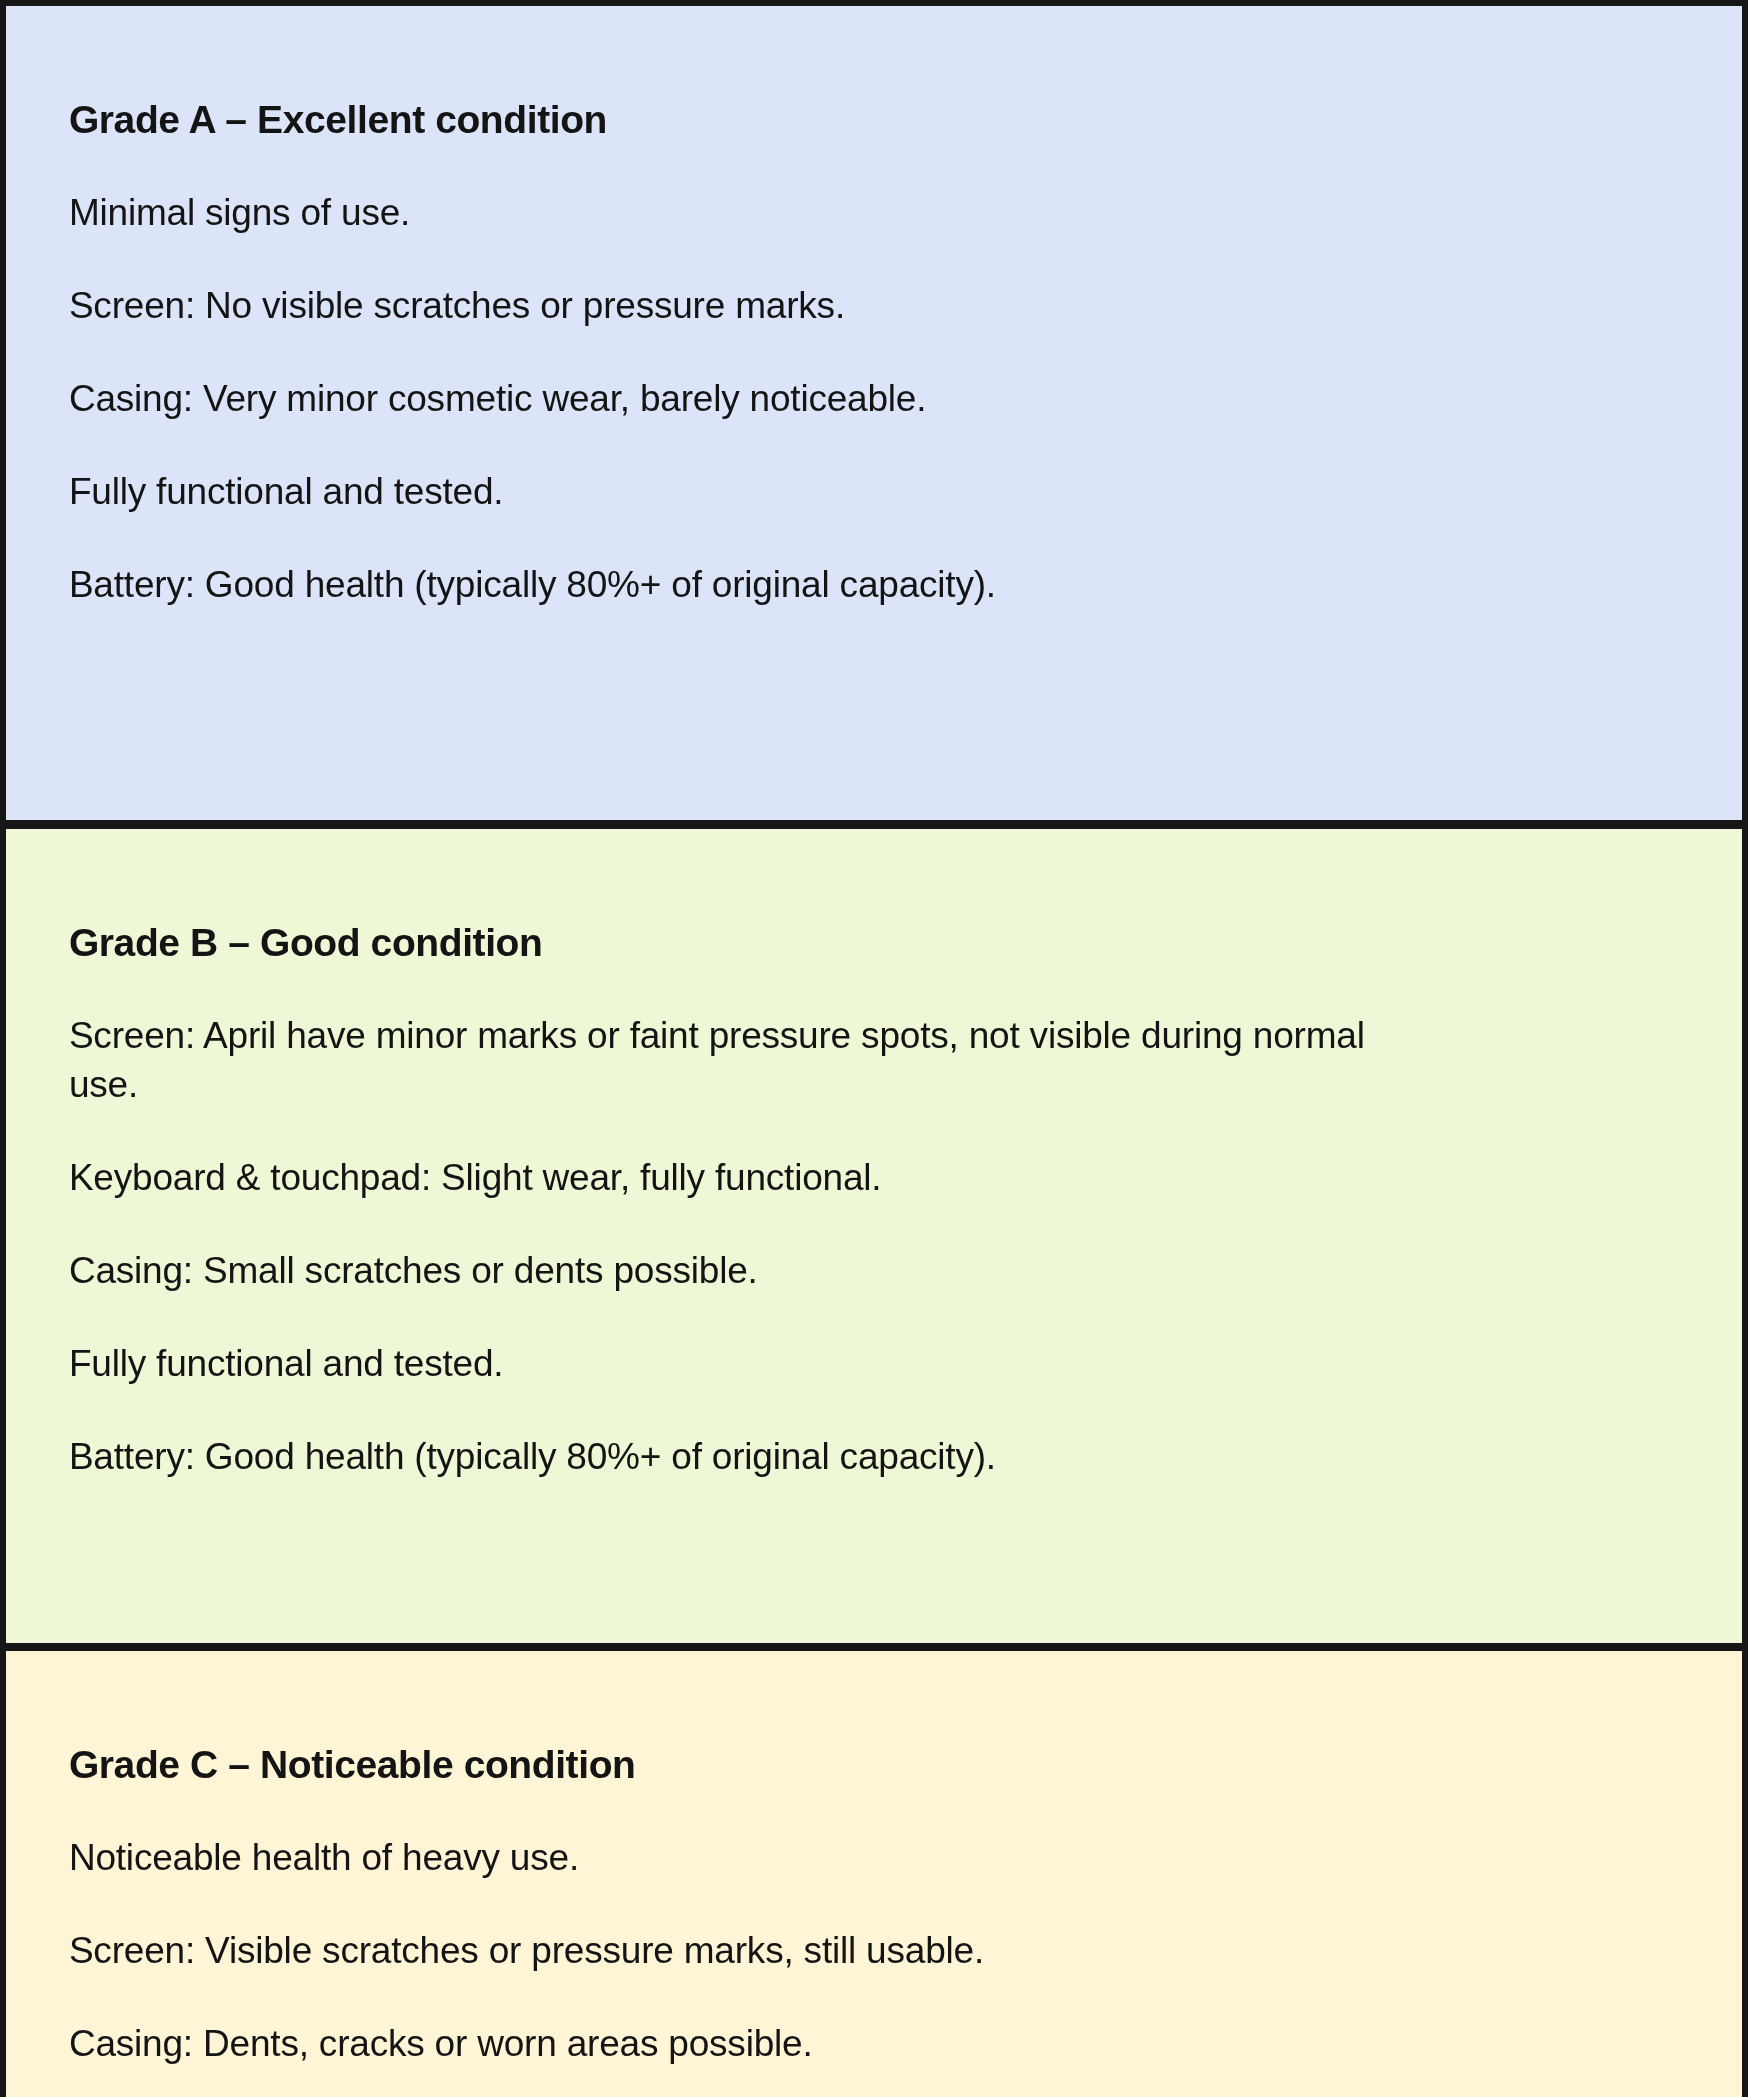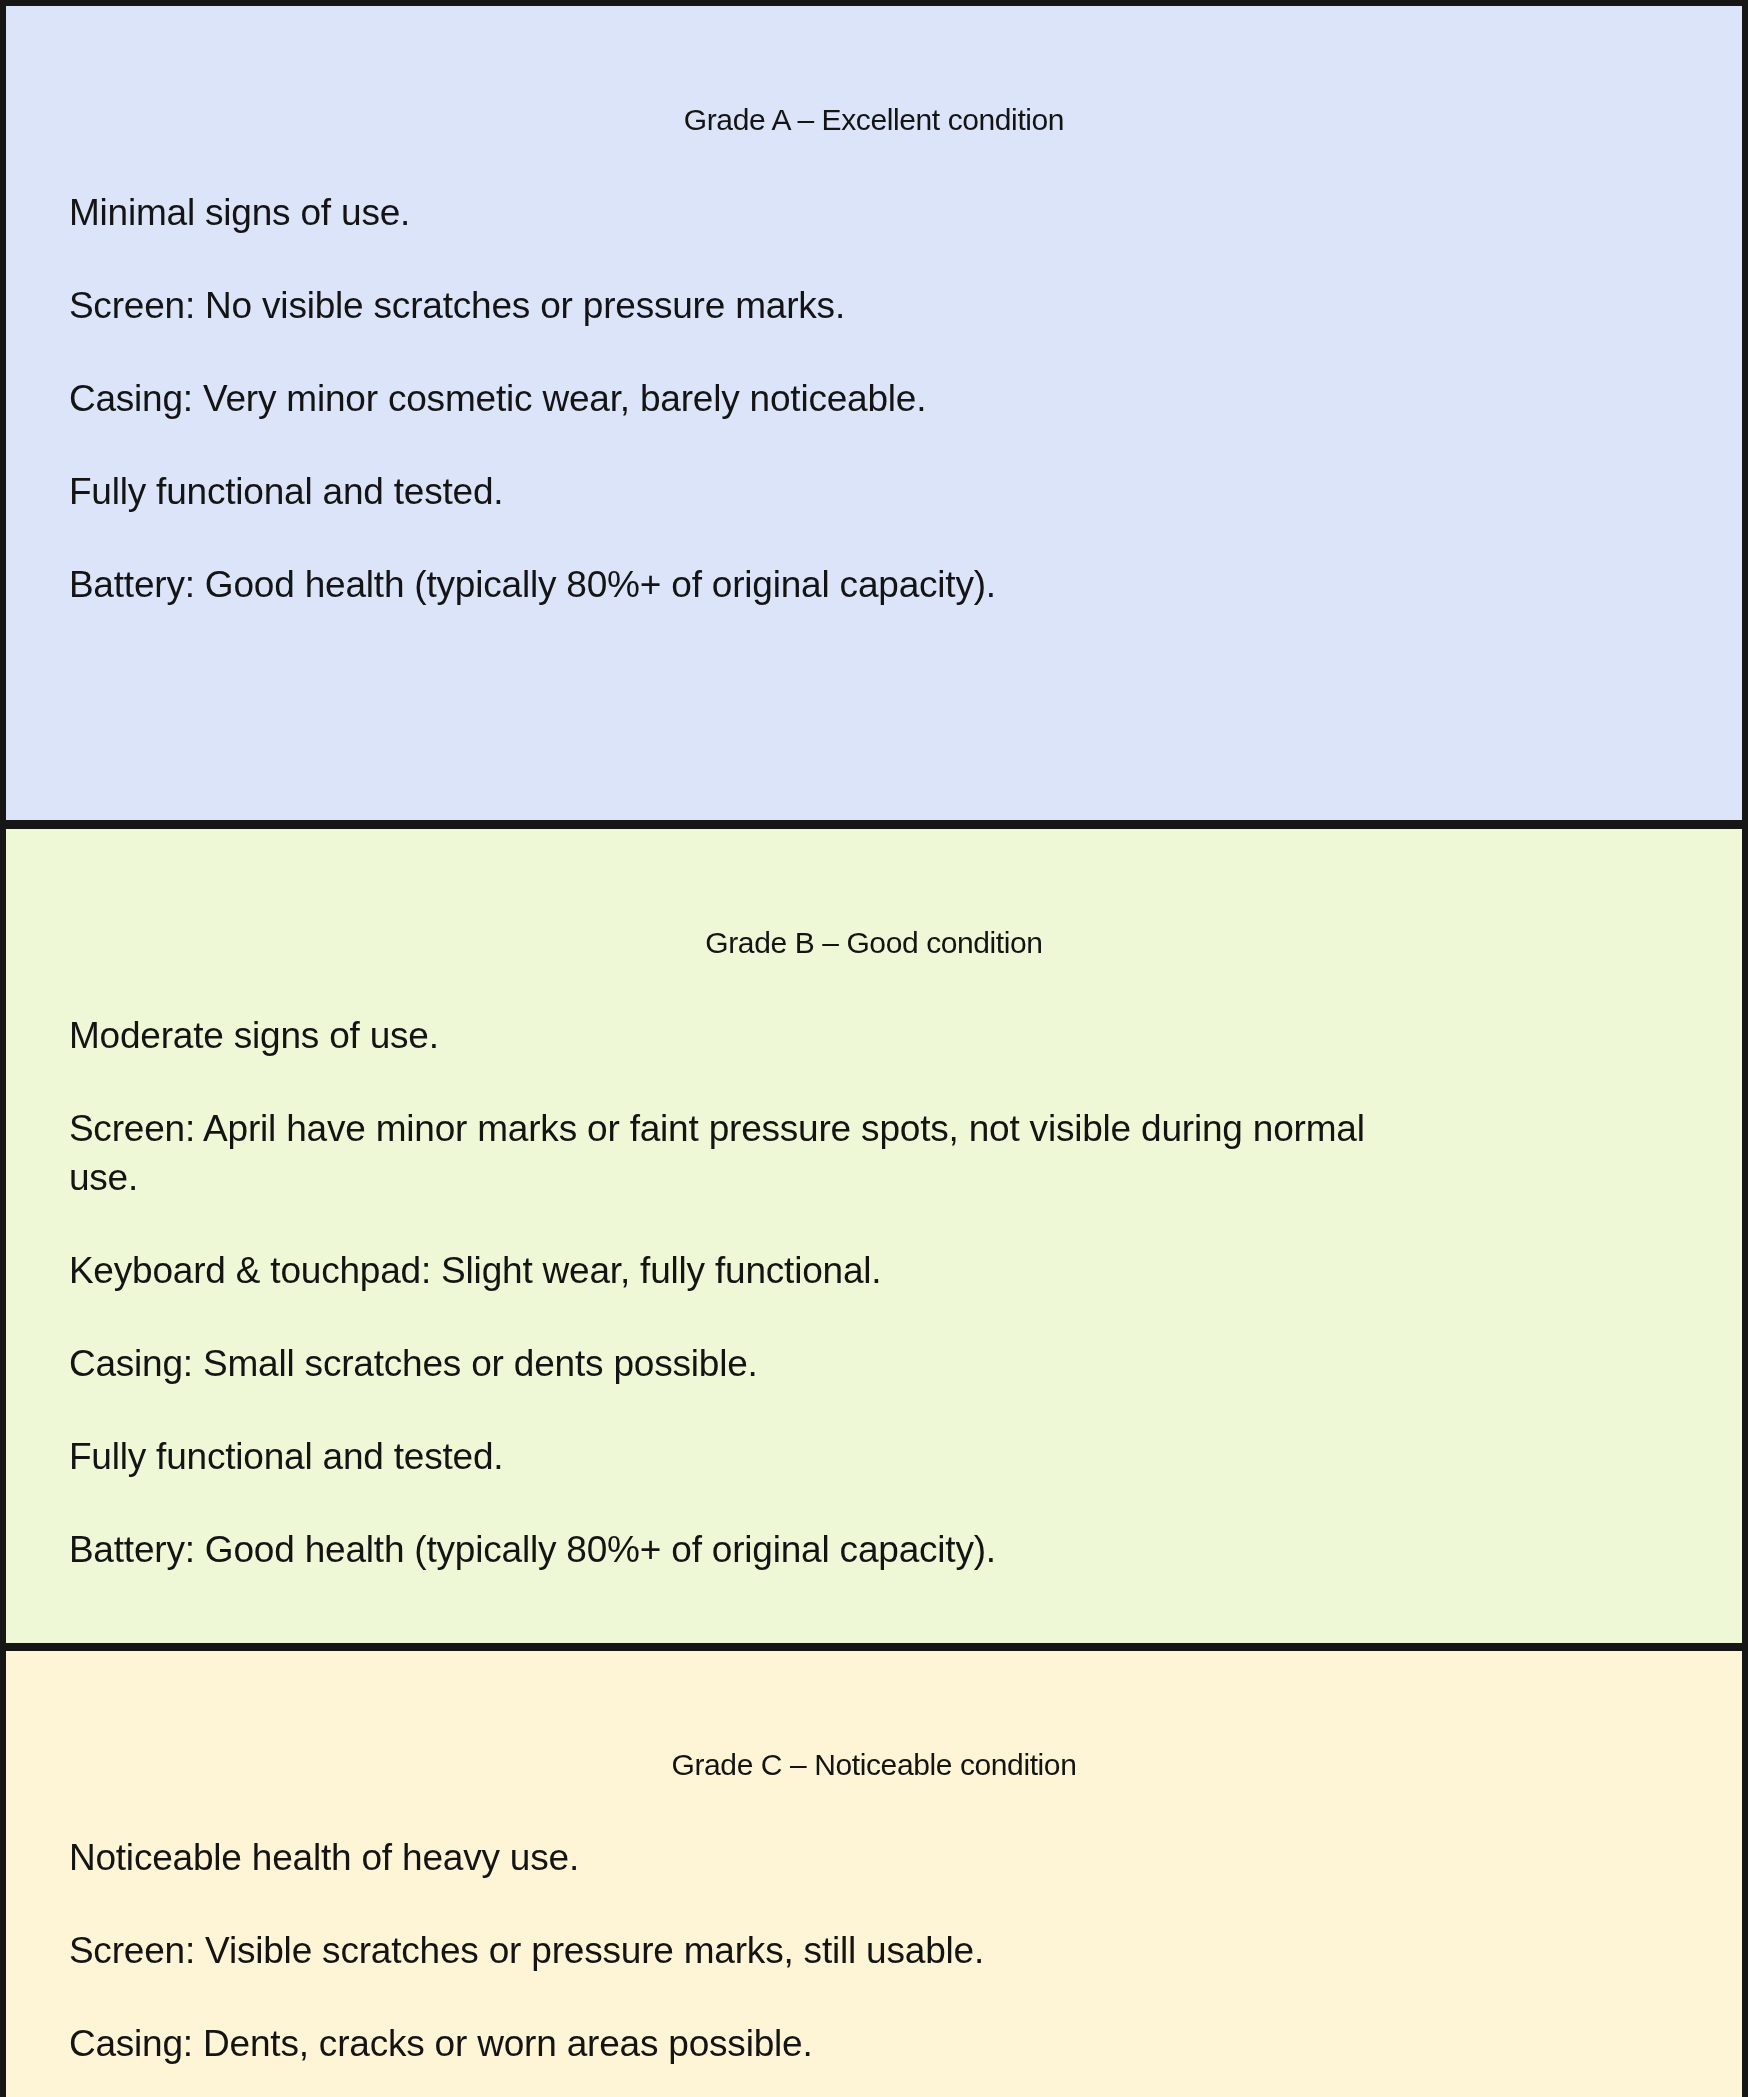--- a/index.html
+++ b/index.html
@@ -19,25 +19,24 @@
     color: #141414;
   }
   .card {
     flex: 1 1 0;
     box-sizing: border-box;
     padding: 89px 63px 0 63px;
     overflow: hidden;
   }
   .title {
     margin: 0 0 44px 0;
-    font-size: 30px;
-    font-weight: normal;
+    font-size: 39px;
+    font-weight: bold;
     line-height: 49px;
     letter-spacing: -0.4px;
-    text-align: center;
   }
   .line {
     margin: 0 0 44px 0;
     font-size: 37px;
     font-weight: normal;
     line-height: 49px;
     letter-spacing: -0.2px;
   }
   .line.wrap {
     max-width: 1363px;
@@ -52,21 +51,20 @@
     <h2 class="title">Grade A – Excellent condition</h2>
     <p class="line">Minimal signs of use.</p>
     <p class="line">Screen: No visible scratches or pressure marks.</p>
     <p class="line">Casing: Very minor cosmetic wear, barely noticeable.</p>
     <p class="line">Fully functional and tested.</p>
     <p class="line">Battery: Good health (typically 80%+ of original capacity).</p>
   </section>
 
   <section class="card" style="background: rgb(239, 248, 214);">
     <h2 class="title">Grade B – Good condition</h2>
-    <p class="line">Moderate signs of use.</p>
     <p class="line wrap">Screen: April have minor marks or faint pressure spots, not visible during normal use.</p>
     <p class="line">Keyboard &amp; touchpad: Slight wear, fully functional.</p>
     <p class="line">Casing: Small scratches or dents possible.</p>
     <p class="line">Fully functional and tested.</p>
     <p class="line">Battery: Good health (typically 80%+ of original capacity).</p>
   </section>
 
   <section class="card" style="background: rgb(253, 245, 213);">
     <h2 class="title">Grade C – Noticeable condition</h2>
     <p class="line">Noticeable health of heavy use.</p>

